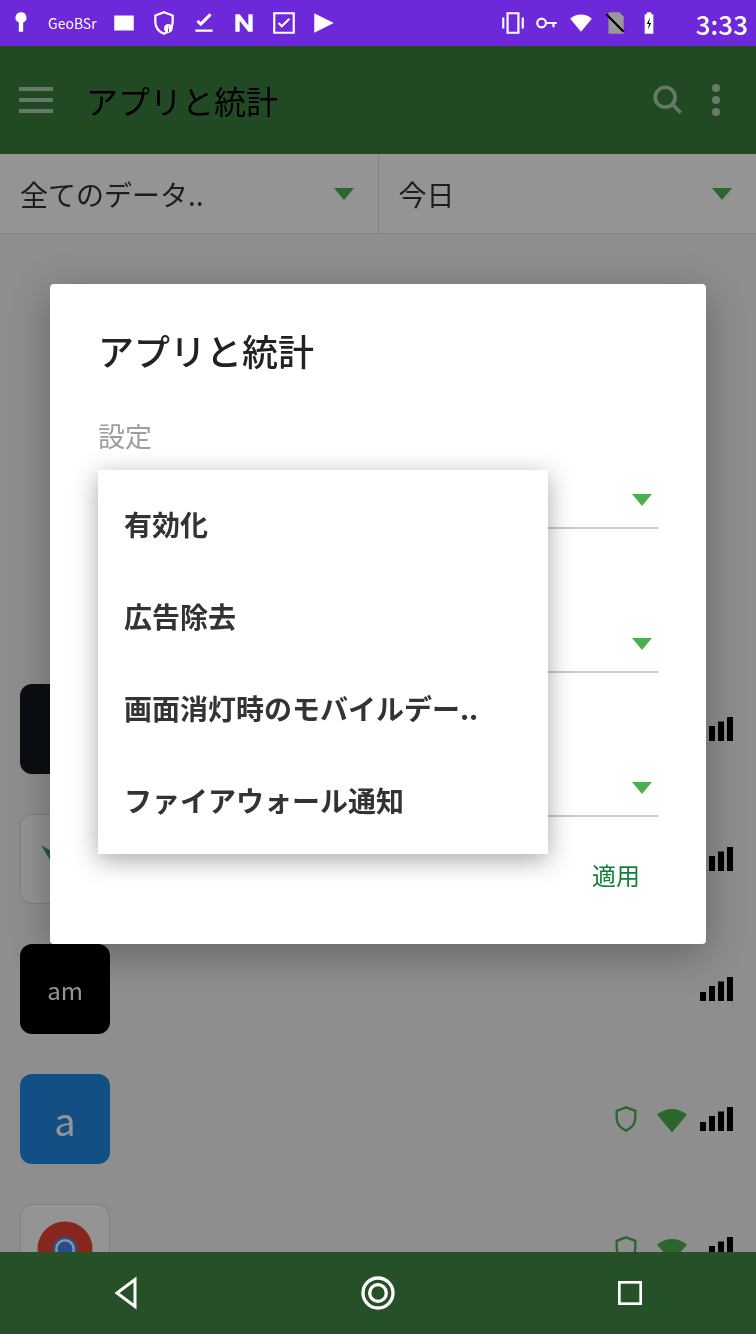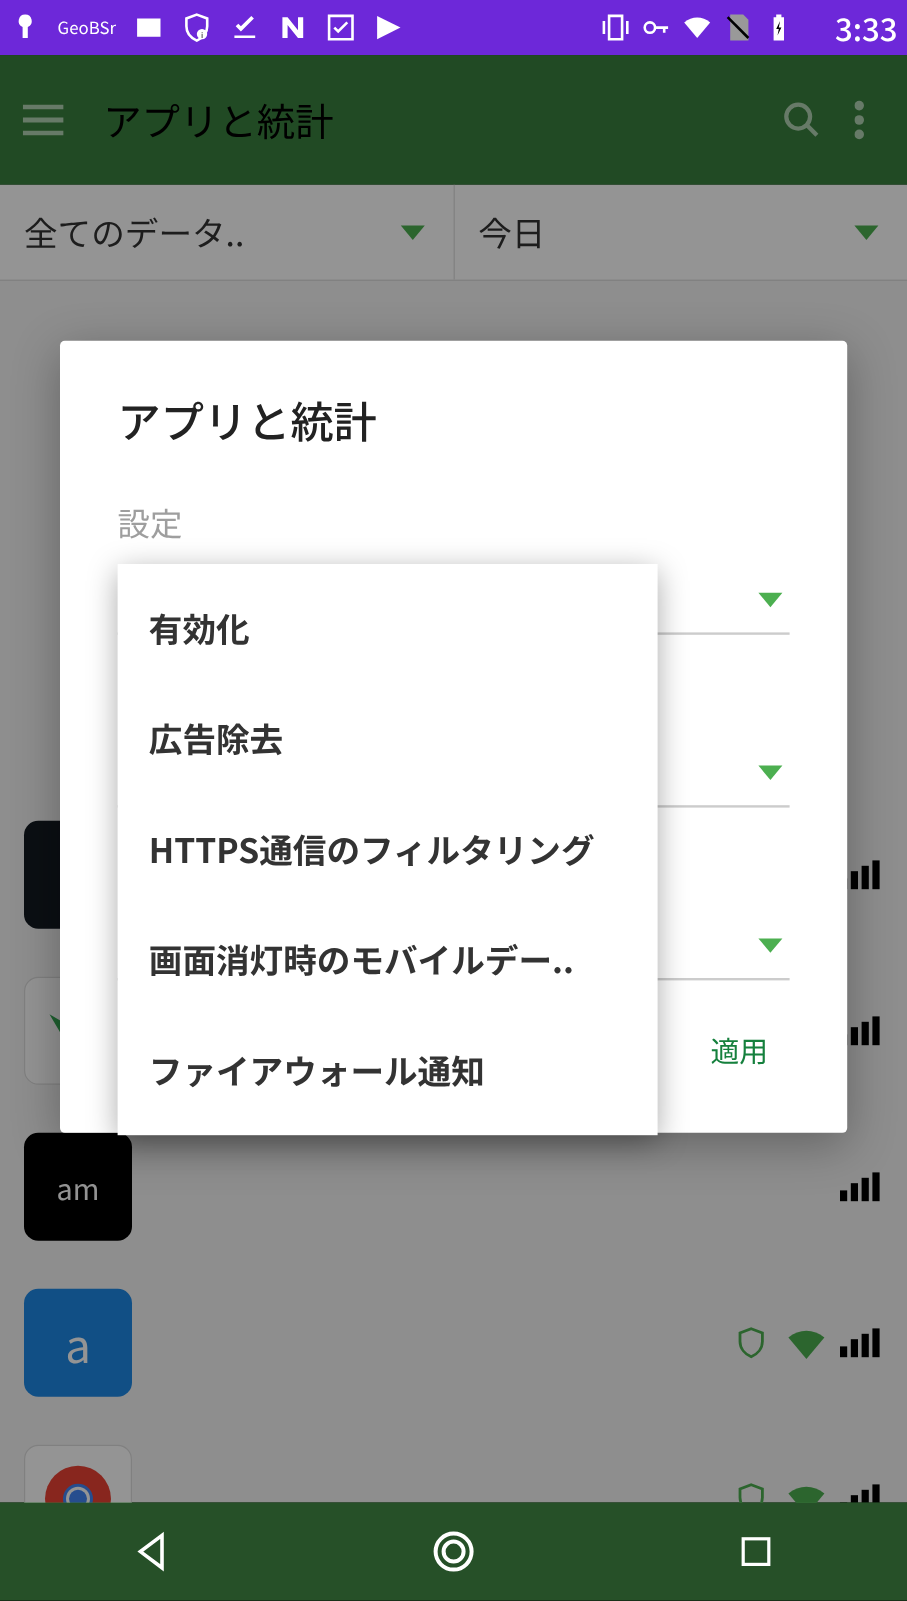--- a/index.html
+++ b/index.html
@@ -269,21 +269,20 @@
       <span class="field-arrow"></span>
     </div>
     <div class="dialog-actions">
       <div class="dialog-btn">適用</div>
     </div>
   </div>
 
   <div class="dropdown-menu">
     <div class="menu-item">有効化</div>
     <div class="menu-item">広告除去</div>
-    <div class="menu-item">HTTPS通信のフィルタリング</div>
     <div class="menu-item">画面消灯時のモバイルデー..</div>
     <div class="menu-item">ファイアウォール通知</div>
   </div>
 
   <div class="nav-bar">
     <div class="nav-btn">
       <svg width="36" height="36" class="nav-icon" viewBox="0 0 24 24">
           <path d="M18 3L6 12l12 9z" fill="none" stroke="#fff" stroke-width="2"></path>
         </svg>
     </div>

